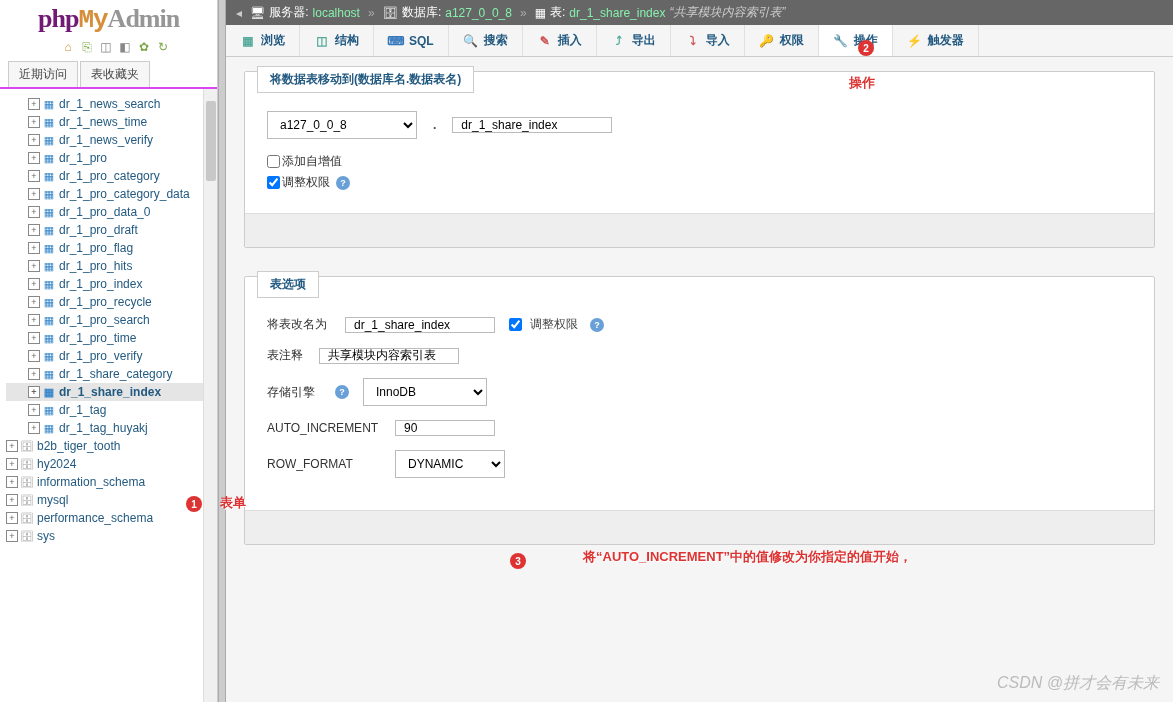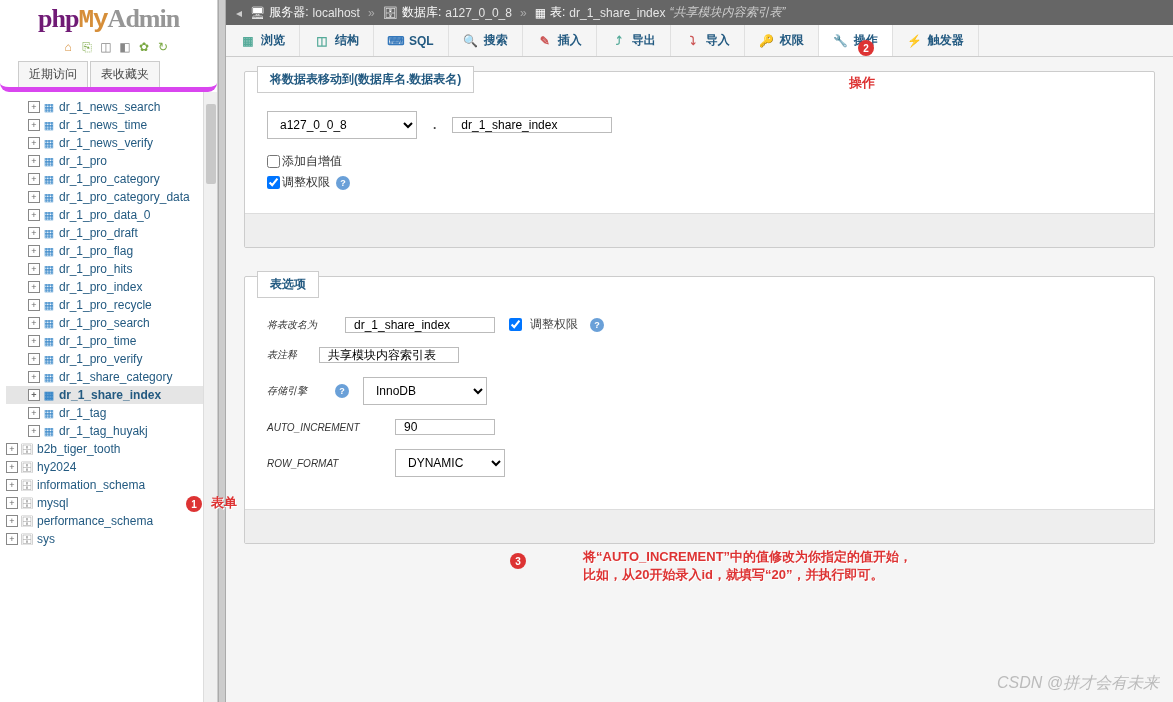--- a/index.html
+++ b/index.html
@@ -5,66 +5,66 @@
 * { box-sizing: border-box; margin: 0; padding: 0; }
 body { font-family: sans-serif; font-size: 12px; color: #444; background: #fff; width: 1173px; height: 702px; overflow: hidden; position: relative; }
 .main-layout { display: flex; height: 100%; }
 
 
 .sidebar { width: 218px; background: #fff; border-right: 1px solid #ccc; display: flex; flex-direction: column; position: relative; }
 .logo { font-family: Georgia, serif; font-size: 26px; font-weight: bold; padding: 4px 10px 2px 38px; letter-spacing: -1px; }
 .logo .p1 { color: #701a75; } .logo .p2 { color: #d68e39; font-family: Liberation Mono, monospace; } .logo .p3 { color: #969696; }
 .toolbar-icons { padding: 2px 0 6px 60px; display: flex; gap: 3px; }
 .toolbar-icons span { width: 16px; height: 16px; display: inline-flex; align-items: center; justify-content: center; font-size: 12px; cursor: pointer; }
-.nav-tabs { display: flex; border-bottom: 5px solid #d946ef; padding-left: 18px; border-radius: 9px; }
+.nav-tabs { display: flex; border-bottom: 2px solid #d946ef; padding-left: 8px; }
 .nav-tab { padding: 4px 10px; border: 1px solid #ccc; border-bottom: none; margin-right: 2px; background: #f6f6f6; cursor: pointer; font-size: 12px; }
 .tree-wrap { flex: 1; overflow: hidden; position: relative; }
 .tree { padding: 6px 0 6px 6px; overflow-y: auto; height: 100%; }
 .tree-item { display: flex; align-items: center; padding: 2px 0; cursor: pointer; white-space: nowrap; }
 .tree-item .exp { width: 12px; height: 12px; border: 1px solid #888; display: inline-flex; align-items: center; justify-content: center; font-size: 9px; margin-right: 2px; color: #666; background: #fff; }
 .tree-item .ic { width: 14px; height: 14px; display: inline-flex; align-items: center; justify-content: center; margin-right: 3px; font-size: 11px; }
 .tree-item .tbl-ic { color: #3a88c9; }
 .tree-item .db-ic { color: #999; }
 .tree-item a { color: #235a81; text-decoration: none; }
 .tree-item.level2 { padding-left: 22px; }
 .tree-item.selected { background: #e5e5e5; font-weight: bold; }
 .tree-item.selected a { color: #235a81; }
 .link-icon { position: absolute; top: 4px; right: 4px; color: #888; font-size: 12px; }
 .scrollbar-fake { position: absolute; right: 0; top: 0; bottom: 0; width: 14px; background: #f0f0f0; border-left: 1px solid #ddd; }
 .scrollbar-thumb { position: absolute; top: 12px; width: 10px; left: 2px; height: 80px; background: #c8c8c8; border-radius: 2px; }
 .resize-handle { width: 8px; background: #ccc; cursor: col-resize; border-left: 1px solid #aaa; border-right: 1px solid #aaa; }
 
 
 .content { flex: 1; display: flex; flex-direction: column; background: #f5f5f5; overflow: hidden; }
 .breadcrumb { background: #666; color: #fff; padding: 4px 10px; font-size: 12px; display: flex; align-items: center; gap: 4px; }
-.breadcrumb a { color: #e5e5e5; text-decoration: none; }
+.breadcrumb a { color: #86efac; text-decoration: none; }
 .breadcrumb .sep { color: #aaa; margin: 0 4px; }
 .breadcrumb .comment { font-style: italic; color: #ccc; }
 .top-tabs { display: flex; background: #f5f5f5; border-bottom: 1px solid #ccc; }
 .top-tab { padding: 7px 14px; display: flex; align-items: center; gap: 5px; cursor: pointer; color: #235a81; font-weight: bold; font-size: 12px; border-right: 1px solid #e0e0e0; }
 .top-tab.active { background: #fff; }
 .top-tab .tic { width: 16px; height: 16px; display: inline-flex; align-items: center; justify-content: center; }
 .content-body { flex: 1; padding: 14px 18px; overflow-y: auto; background: #f5f5f5; }
 .panel { background: #fff; border: 1px solid #ccc; border-radius: 2px; margin-bottom: 28px; }
 .panel-legend { display: inline-block; background: #fff; border: 1px solid #ccc; padding: 4px 12px; margin: -14px 0 0 12px; font-size: 12px; color: #235a81; font-weight: bold; position: relative; }
 .panel-body { padding: 18px 22px; }
 .form-row { display: flex; align-items: center; margin-bottom: 14px; gap: 8px; }
-.form-row label.fld { width: 120px; color: #333; font-size: 10px; font-style: italic; }
+.form-row label.fld { width: 120px; color: #333; font-size: 12px; }
 select, input[type=text] { border: 1px solid #bbb; padding: 5px 8px; font-size: 12px; background: #fff; }
 select { height: 28px; }
 input[type=text] { height: 16px; }
 .checkbox-row { display: flex; align-items: center; gap: 2px; margin-bottom: 4px; font-size: 12px; color: #333; }
 .help { display: inline-flex; width: 14px; height: 14px; border-radius: 50%; background: #6aa0d8; color: #fff; align-items: center; justify-content: center; font-size: 9px; font-weight: bold; margin-left: 4px; }
 .panel-footer { background: #eee; border-top: 1px solid #ddd; height: 34px; }
 
 
 .badge { display: inline-flex; width: 16px; height: 16px; border-radius: 50%; background: #d33; color: #fff; align-items: center; justify-content: center; font-size: 10px; font-weight: bold; }
 .anno-label { color: #d33; font-weight: bold; font-size: 13px; text-shadow: 1px 1px 0 #fff; }
 .anno1 { position: absolute; left: 186px; top: 496px; z-index: 10; }
-.anno1-txt { position: absolute; left: 211px; top: 494px; z-index: 10; }
+.anno1-txt { position: absolute; left: 220px; top: 494px; z-index: 10; }
 .anno2 { position: absolute; left: 858px; top: 40px; z-index: 10; }
 .anno2-txt { position: absolute; left: 849px; top: 74px; z-index: 10; }
 .anno3 { position: absolute; left: 510px; top: 553px; z-index: 10; }
 .anno3-txt { position: absolute; left: 583px; top: 548px; z-index: 10; line-height: 1.4; font-size: 13px; }
 .watermark { position: absolute; right: 14px; bottom: 8px; color: #bbb; font-size: 16px; font-style: italic; }
 </style>
 </head>
 <body>
 
 <div class="main-layout">
@@ -339,15 +339,14 @@
   </div>
 </div>
 
 <span class="badge anno1">1</span>
 <span class="anno-label anno1-txt">表单</span>
 <span class="badge anno2">2</span>
 <span class="anno-label anno2-txt">操作</span>
 <span class="badge anno3">3</span>
 <div class="anno-label anno3-txt">
   <div>将“AUTO_INCREMENT”中的值修改为你指定的值开始，</div>
-  <div>比如，从20开始录入id，就填写“20”，并执行即可。</div>
 </div>
 <div class="watermark">CSDN @拼才会有未来</div>
 
 </body></html>

